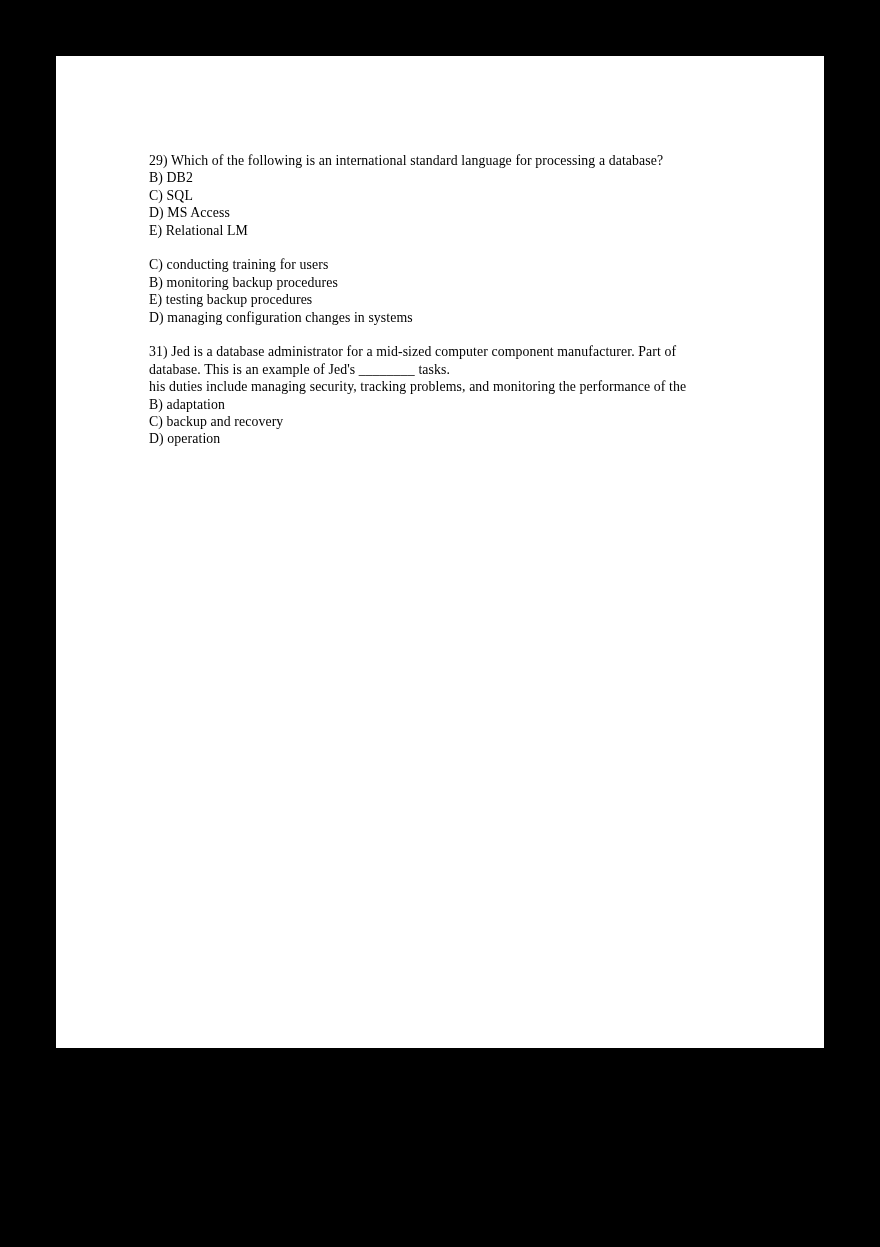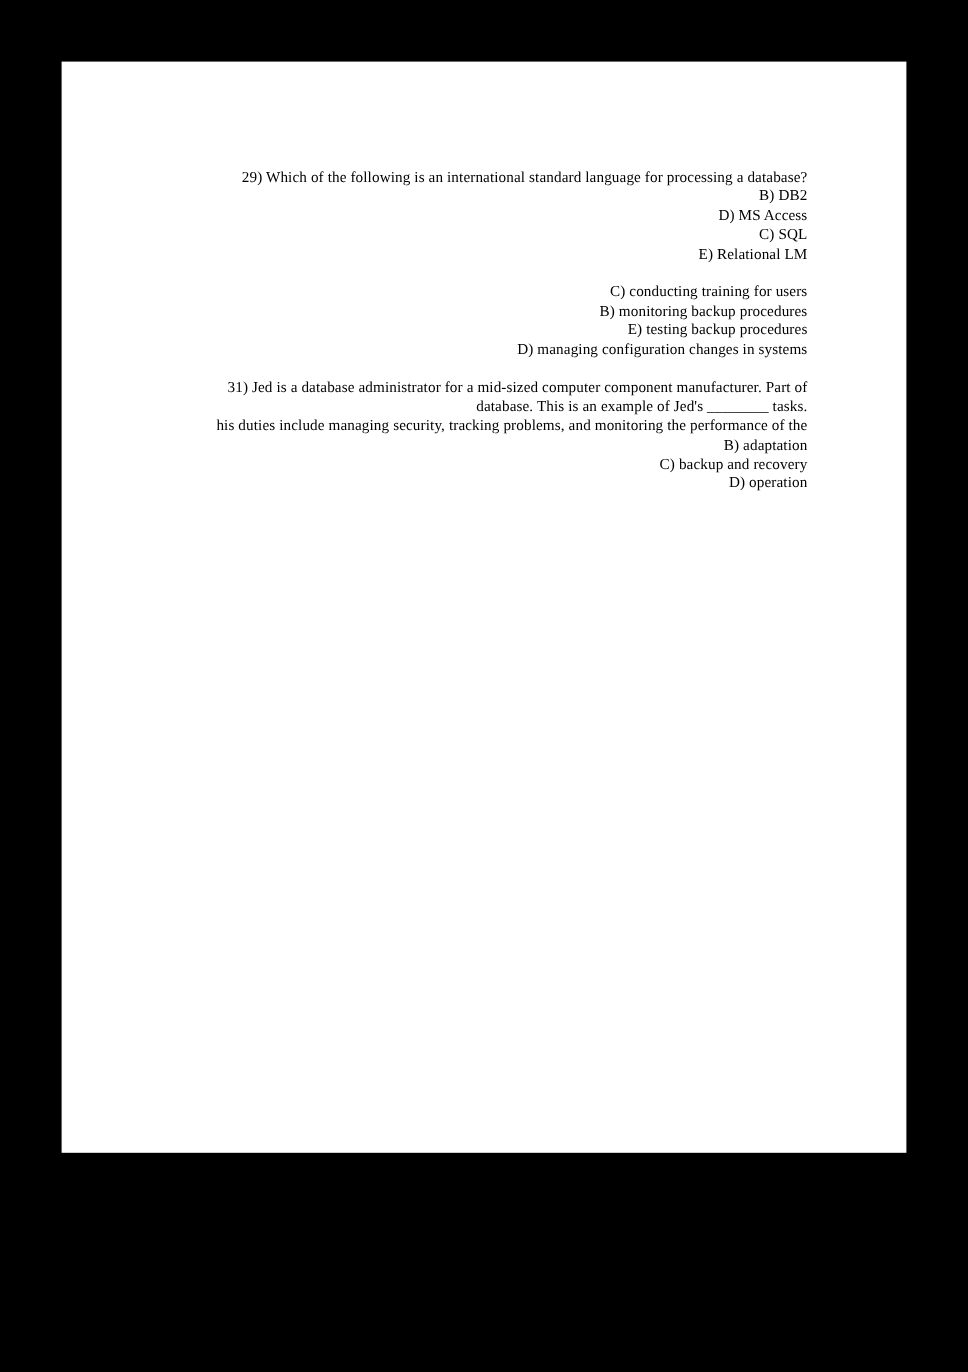--- a/index.html
+++ b/index.html
@@ -1,15 +1,15 @@
 <!DOCTYPE html>
 <html><head>
   <meta charset="utf-8">
   <style>
-    * { box-sizing: border-box; text-align: right; }
+    * { box-sizing: border-box; }
     html, body {
       margin: 0;
       padding: 0;
     }
     body {
       position: relative;
       width: 880px;
       height: 1247px;
       background: #000000;
       font-family: "Liberation Serif", "DejaVu Serif", serif;
@@ -37,22 +37,22 @@
     }
   </style>
 </head>
 <body>
 
 <div class="paper">
 
   <div class="question-block">
     <div class="line">29) Which of the following is an international standard language for processing a database?</div>
     <div class="line">B) DB2</div>
+    <div class="line">C) SQL</div>
     <div class="line">D) MS Access</div>
-    <div class="line">C) SQL</div>
     <div class="line">E) Relational LM</div>
   </div>
 
   <div class="question-block">
     <div class="line">C) conducting training for users</div>
     <div class="line">B) monitoring backup procedures</div>
     <div class="line">E) testing backup procedures</div>
     <div class="line">D) managing configuration changes in systems</div>
   </div>
 

